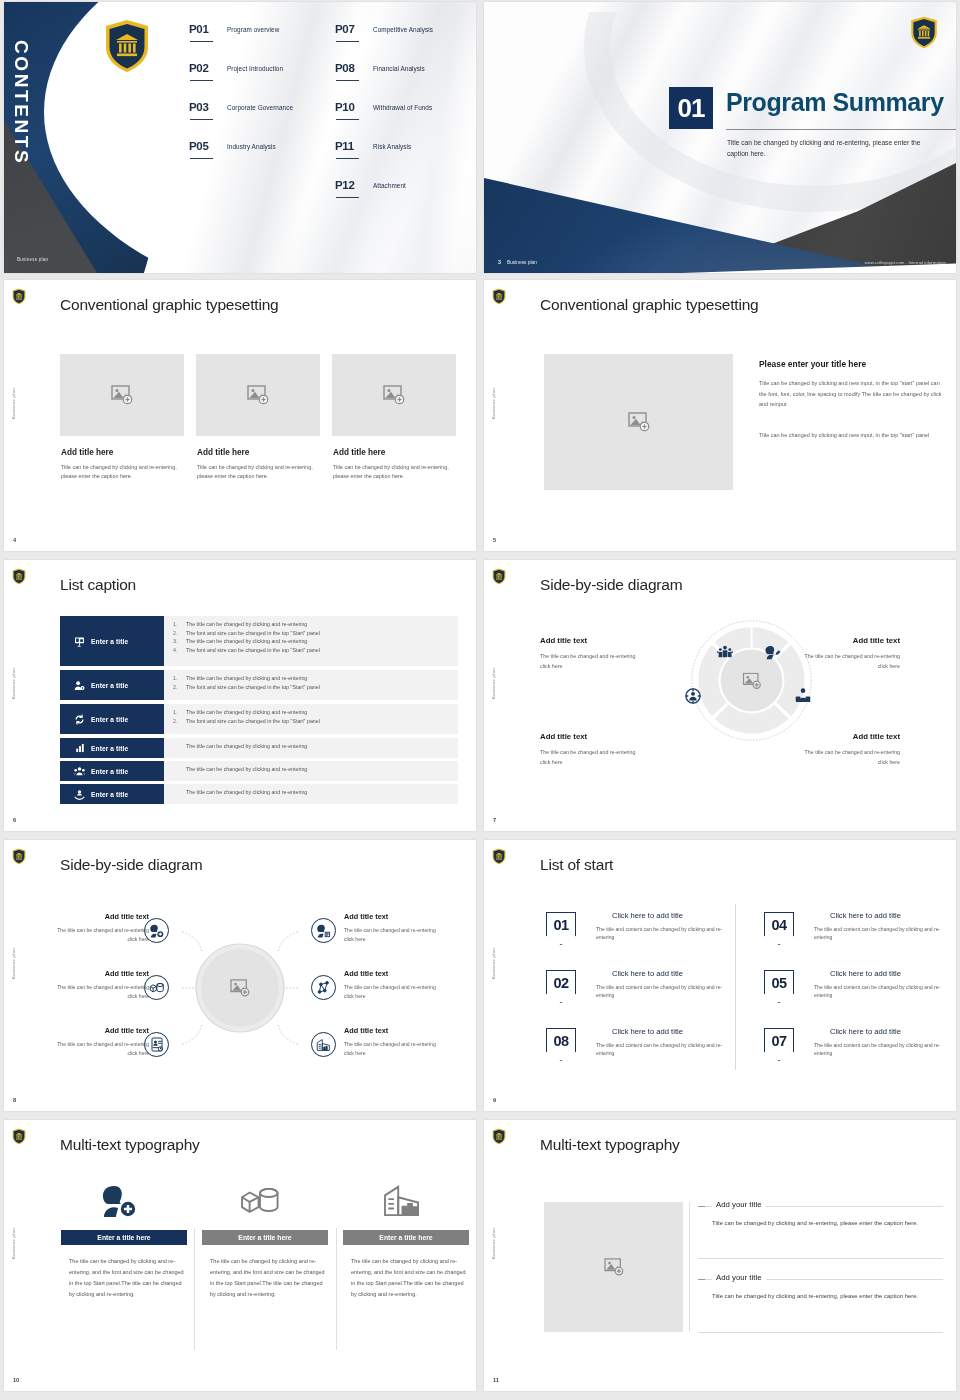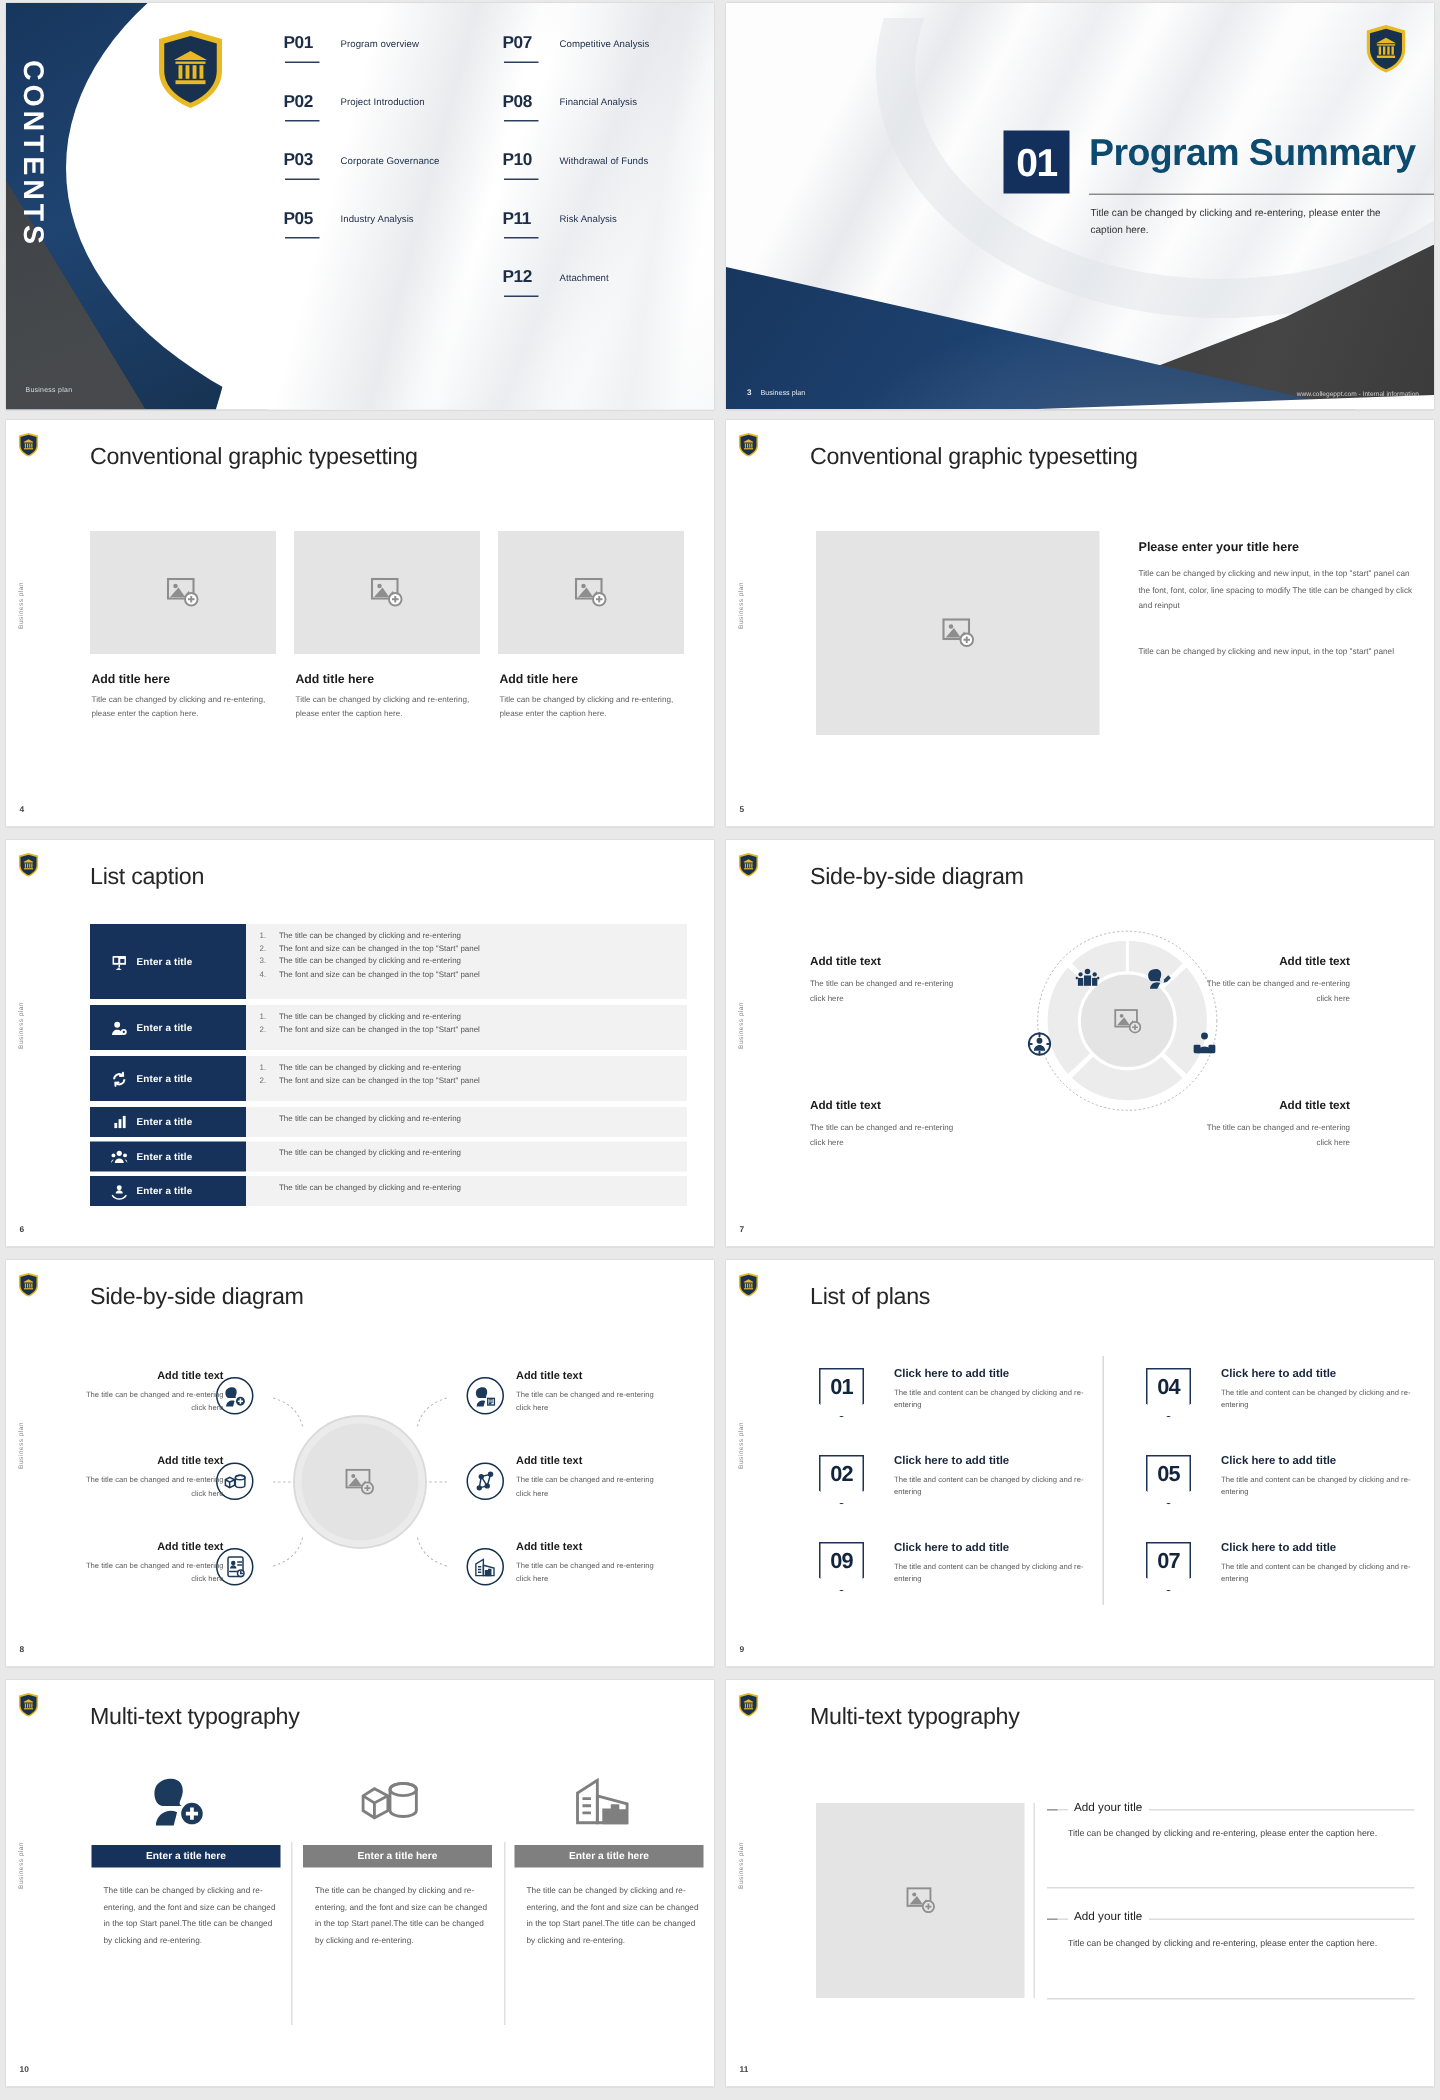--- a/index.html
+++ b/index.html
@@ -202,21 +202,21 @@
   }
   
   .plan-badge {
     position:absolute; width:30px; height:33px;
     border:1.3px solid #1c3357; background:#fff;
     clip-path: polygon(0 0, 100% 0, 100% 72%, 50% 100%, 0 72%);
     display:flex; align-items:flex-start; justify-content:center;
     padding-top:4px;
     font-size:14.5px; font-weight:bold; color:#13243c; letter-spacing:-.6px;
   }
-  .plan-h { position:absolute; font-size:7.6px; font-weight:bold; color:#16243a; }
+  .plan-h { position:absolute; font-size:7.6px; font-weight:normal; color:#16243a;margin-left:16px; }
   .plan-p { position:absolute; font-size:5.1px; color:#5d5d5d; line-height:1.6; }
   
   .mt-bar {
     position:absolute; height:15px; display:flex;
     align-items:center; justify-content:center;
     color:#fff; font-size:6.8px; font-weight:bold;
   }
   .mt-p { position:absolute; font-size:5.5px; color:#555; line-height:2.0; }
   .mt-div { position:absolute; width:1px; background:#e0e0e0; }
   
@@ -792,33 +792,33 @@
             <rect x="13" y="22" width="20" height="1.6"></rect>
             <rect x="15" y="24.5" width="2.6" height="9"></rect>
             <rect x="19.7" y="24.5" width="2.6" height="9"></rect>
             <rect x="24.4" y="24.5" width="2.6" height="9"></rect>
             <rect x="29" y="24.5" width="2.6" height="9"></rect>
             <rect x="13" y="34.5" width="20" height="2.6"></rect>
           </g>
         </svg>
     </div>
     <div class="vert-label">Business plan</div>
-    <div class="s-title">List of plans</div>
+    <div class="s-title">List of start</div>
 
     <div style="position:absolute;left:251px;top:64px;width:1px;height:166px;background:#d8d8d8;"></div>
 
     <div class="plan-badge" style="left:62px;top:72px;">01</div>
     <div class="plan-h" style="left:112px;top:71px;">Click here to add title</div>
     <div class="plan-p" style="left:112px;top:85px;width:128px;">The title and content can be changed by clicking and re-entering</div>
 
     <div class="plan-badge" style="left:62px;top:130px;">02</div>
     <div class="plan-h" style="left:112px;top:129px;">Click here to add title</div>
     <div class="plan-p" style="left:112px;top:143px;width:128px;">The title and content can be changed by clicking and re-entering</div>
 
-    <div class="plan-badge" style="left:62px;top:188px;">09</div>
+    <div class="plan-badge" style="left:62px;top:188px;">08</div>
     <div class="plan-h" style="left:112px;top:187px;">Click here to add title</div>
     <div class="plan-p" style="left:112px;top:201px;width:128px;">The title and content can be changed by clicking and re-entering</div>
 
     <div class="plan-badge" style="left:280px;top:72px;">04</div>
     <div class="plan-h" style="left:330px;top:71px;">Click here to add title</div>
     <div class="plan-p" style="left:330px;top:85px;width:128px;">The title and content can be changed by clicking and re-entering</div>
 
     <div class="plan-badge" style="left:280px;top:130px;">05</div>
     <div class="plan-h" style="left:330px;top:129px;">Click here to add title</div>
     <div class="plan-p" style="left:330px;top:143px;width:128px;">The title and content can be changed by clicking and re-entering</div>

